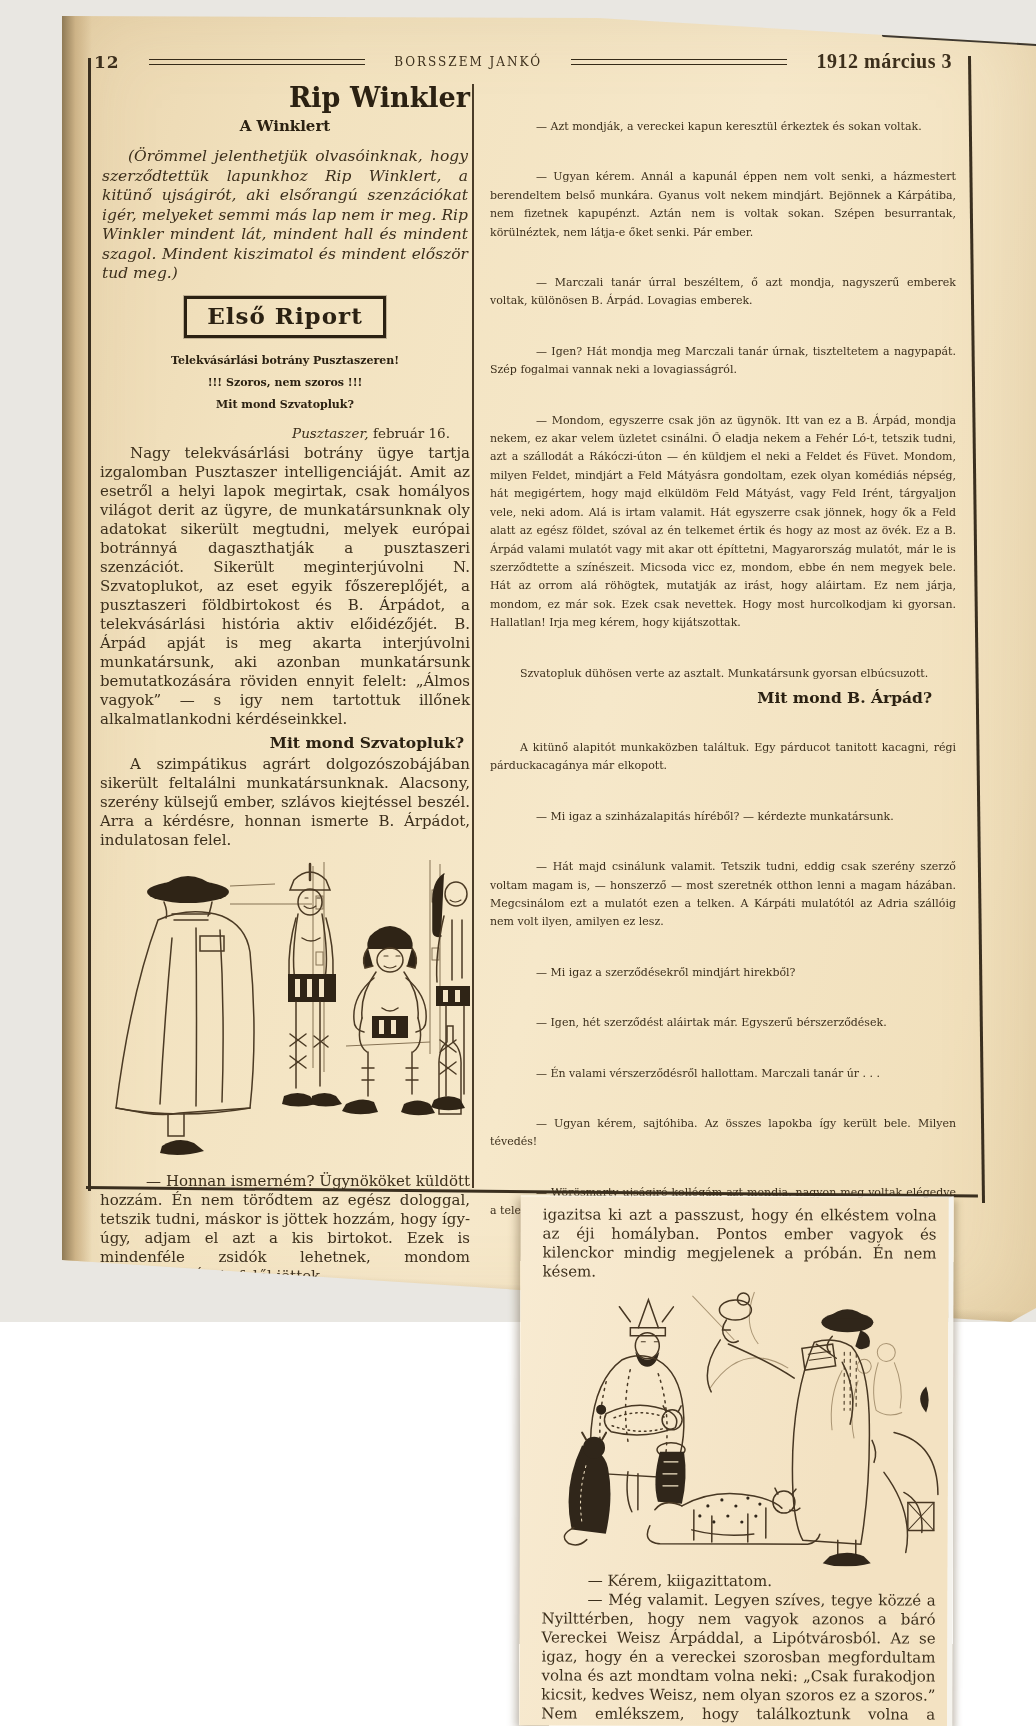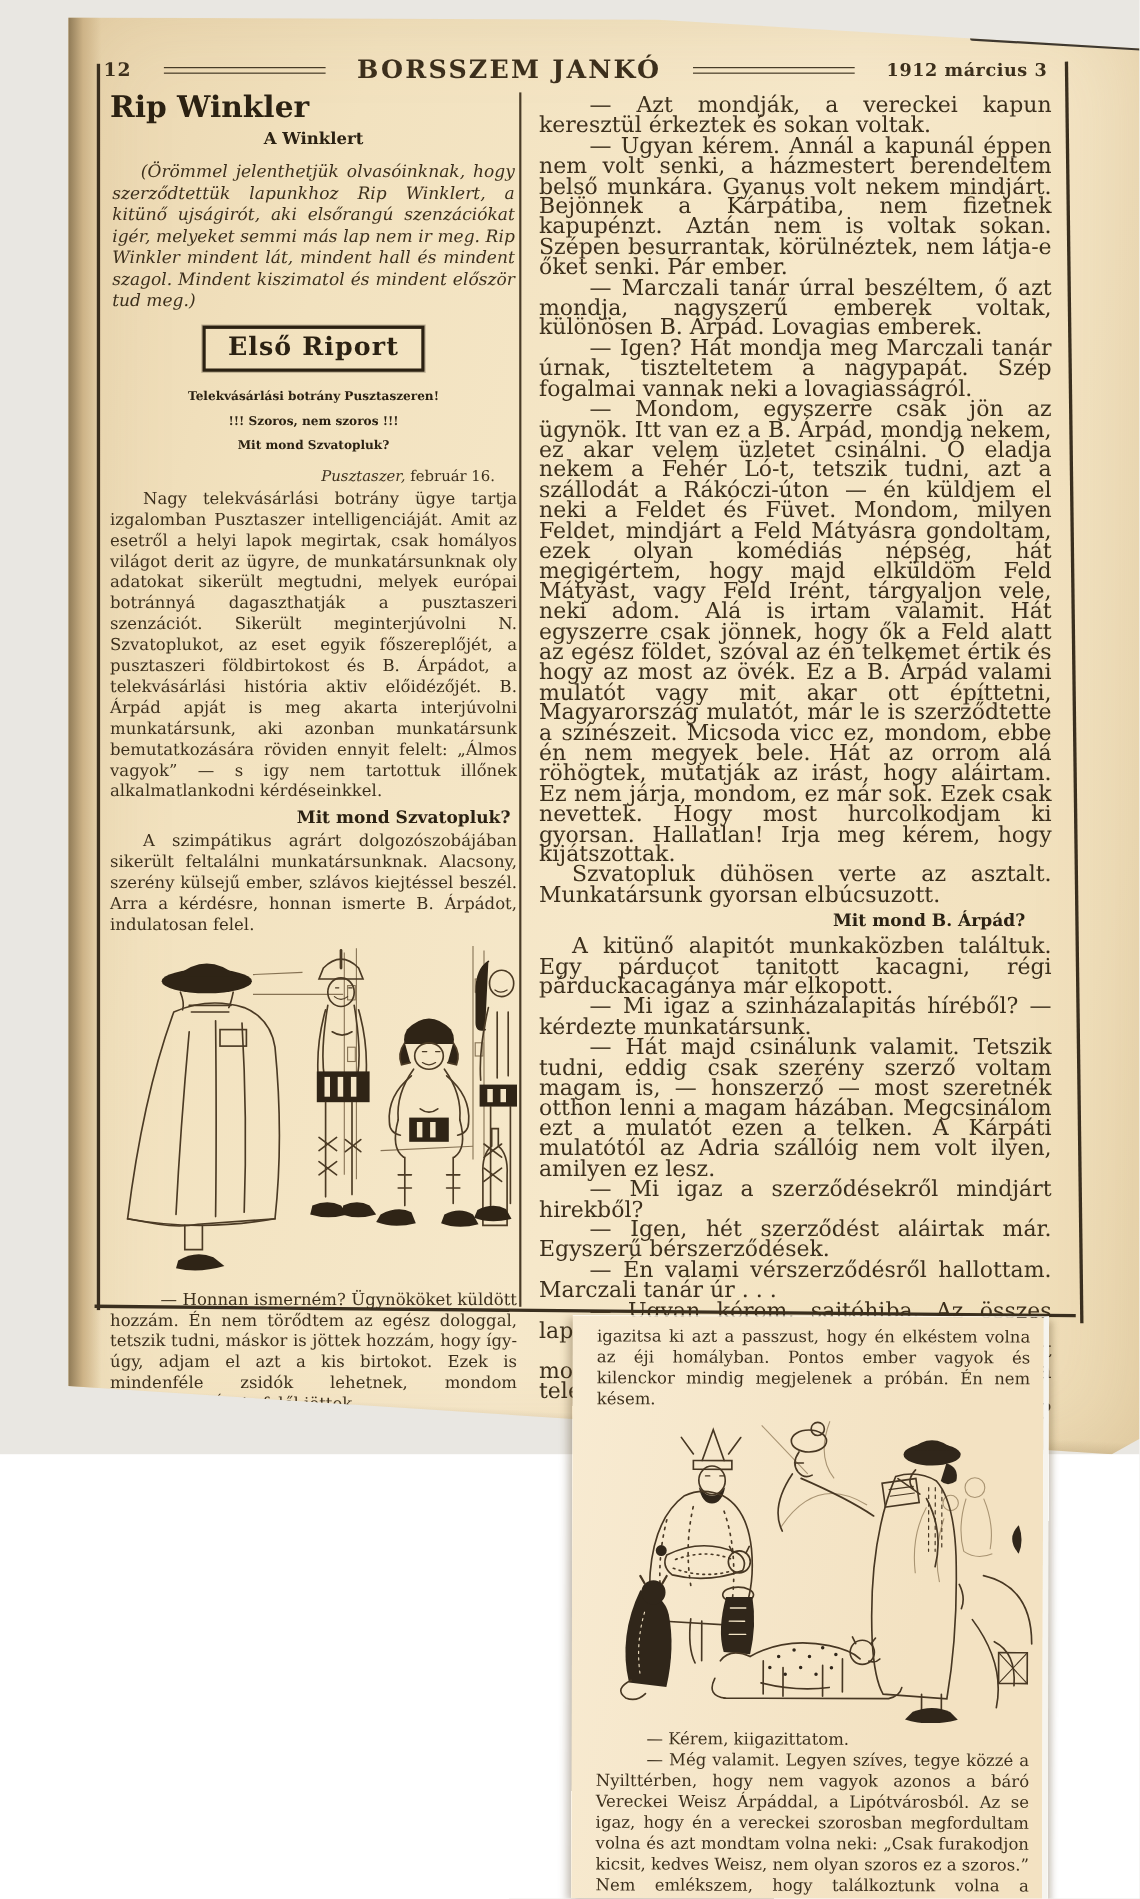--- a/index.html
+++ b/index.html
@@ -29,38 +29,38 @@
   
   .rule{position:absolute;background:#3a2f1f;}
   .rule-left{left:26px;top:58px;width:2.5px;height:1133px;}
   .rule-divider{left:410px;top:84px;width:1.8px;height:1104px;background:#4a3c28;}
   .rule-right{left:913px;top:56px;width:2.5px;height:1147px;transform:rotate(-0.7deg);}
   .rule-bottom{left:24px;top:1186px;width:892px;height:2.5px;transform:rotate(0.55deg);transform-origin:left top;}
   
   .masthead-row{position:absolute;left:32px;top:50px;width:858px;display:flex;align-items:center;gap:29px;}
   .pageno{font-weight:bold;font-size:17px;letter-spacing:1px;}
   .hrule{flex:1;height:4px;border-top:1.6px solid #352a18;border-bottom:1.6px solid #352a18;}
-  .masthead{font-weight:bold;font-size:23px;letter-spacing:2px;white-space:nowrap;}
-  .issuedate{font-weight:bold;font-size:16px;white-space:nowrap;letter-spacing:.5px;}
+  .masthead{font-weight:normal;font-size:12px;letter-spacing:2px;white-space:nowrap;}
+  .issuedate{font-weight:bold;font-size:20px;white-space:nowrap;letter-spacing:.5px;font-family:Liberation Serif, serif;}
   
   .col{position:absolute;text-align:justify;}
   .col-left{left:38px;top:82px;width:370px;}
   .col-right{left:428px;top:86px;width:466px;}
-  .title{font-size:27px;font-weight:bold;text-align:left;margin:0 0 4px;color:#2b2112;}
+  .title{font-size:27px;font-weight:bold;text-align:right;margin:0 0 4px;color:#2b2112;}
   .subtitle{font-size:15px;font-weight:bold;text-align:center;margin:0 0 12px;color:#2b2112;}
   .lede{font-style:italic;font-size:15.5px;line-height:19.5px;text-indent:26px;margin:0 2px 10px;}
   .report-box{width:-moz-fit-content;width:fit-content;margin:12px auto 12px;border:3px solid #2b2112;
     padding:3px 20px 6px;font-size:23px;font-weight:bold;letter-spacing:1px;color:#2b2112;box-shadow:0 0 0 1px rgba(43,33,18,.25);}
   .headline{font-size:11px;font-weight:bold;text-align:center;line-height:22px;margin:0;color:#2b2112;}
   .dateline{text-align:right;font-size:13.5px;margin:9px 20px 3px 0;}
   .dateline .place{font-style:italic;}
   .p{font-size:15px;line-height:19px;margin:0;text-indent:30px;}
   .dlg{text-indent:46px;}
   .subhead{font-size:15.5px;font-weight:bold;text-align:right;margin:4px 6px 3px 0;color:#2b2112;}
-  .col-right .p{font-size:20px;line-height:18.4px;}
+  .col-right .p{font-size:11px;line-height:18.4px;margin-top:32px;}
   .col-right .subhead{margin:5px 24px 4px 0;}
   .illo{display:block;margin:6px 0 4px;}
   
   .clipping{
     position:absolute;left:520px;top:1196px;width:433px;height:530px;z-index:3;
     background:linear-gradient(100deg,#f8ebd2,#f3e2c2 70%);
     border-right:5px solid #f6f4ee;border-top:1px solid #fdf9ef;
     box-shadow:-4px 3px 8px rgba(90,70,40,.35),4px 4px 6px rgba(90,70,40,.25);
     transform:rotate(0.15deg);
     padding:9px 12px 0 22px;box-sizing:border-box;

